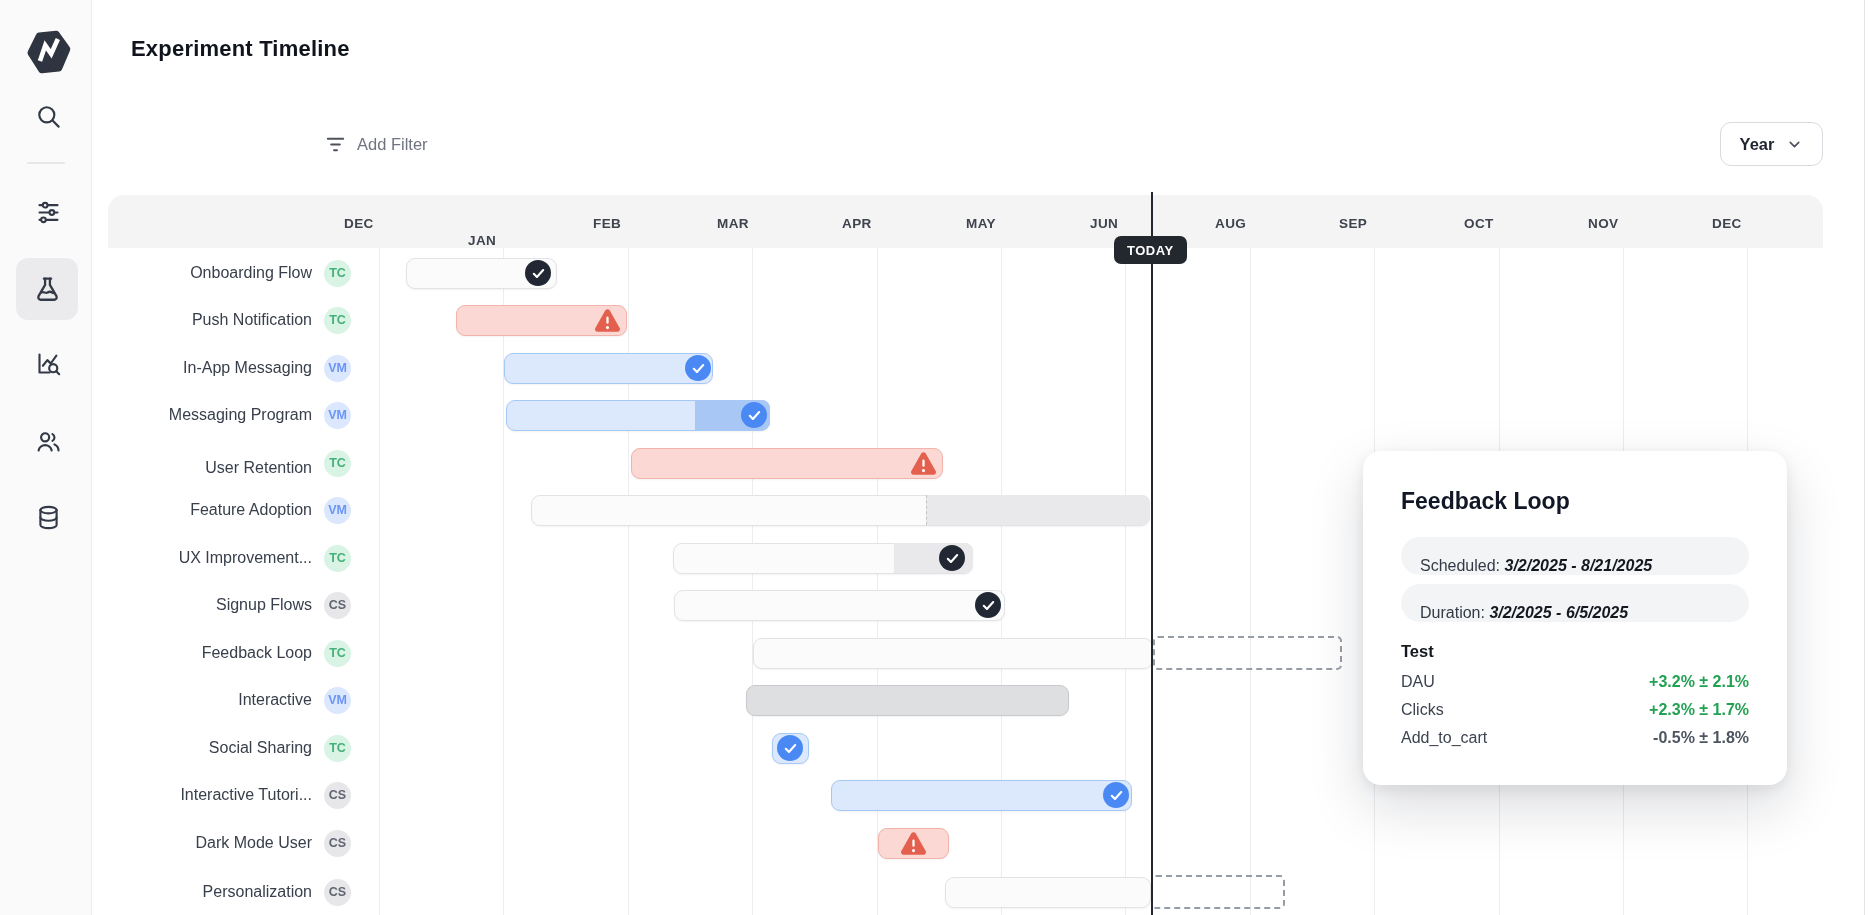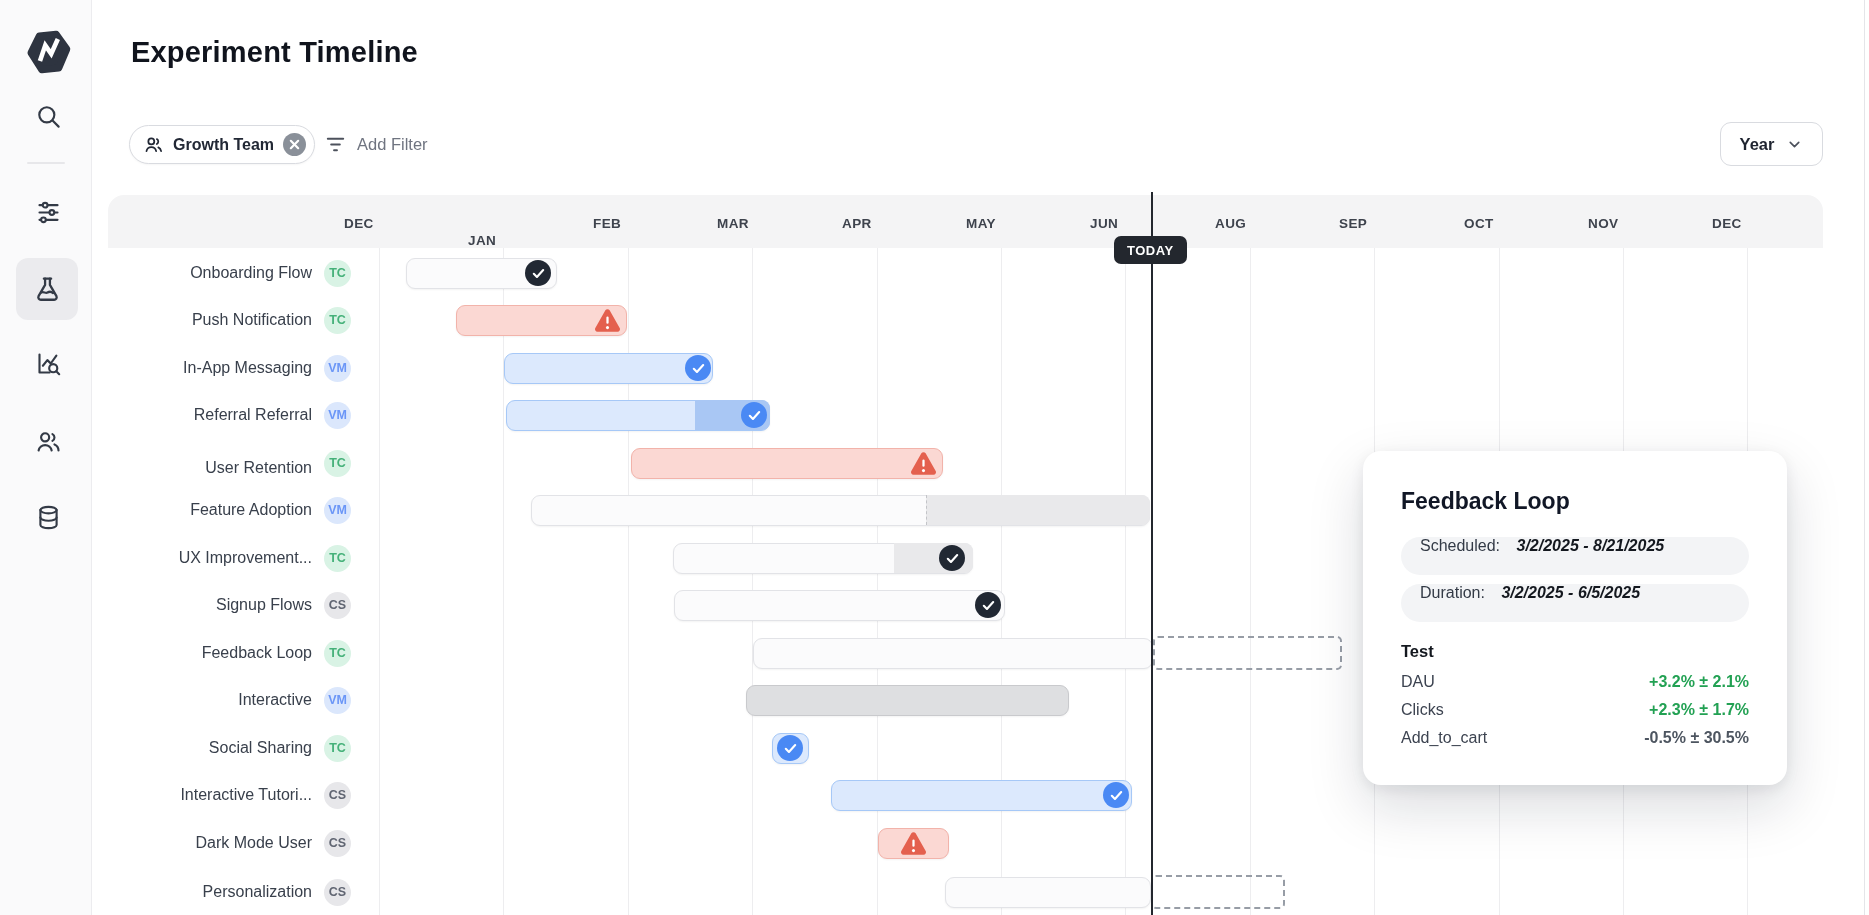--- a/index.html
+++ b/index.html
@@ -12,21 +12,21 @@
     background:#fafafb; border-right:1px solid #ececef; z-index:30; }
   .logo { position:absolute; left:26px; top:30px; width:46px; height:44px; cursor:pointer; }
   .side-icon { position:absolute; left:28px; width:40px; height:40px; display:flex;
     align-items:center; justify-content:center; border-radius:12px; cursor:pointer; }
   .side-icon.active { background:#ebebee; left:16px; width:62px; height:62px; }
   .side-divider { position:absolute; left:27px; top:162px; width:38px; height:2px;
     background:#e7e7ea; border-radius:1px; }
   .side-icon svg { stroke:#333a46; }
 
   
-  .page-title { position:absolute; left:131px; top:36px; font-size:29px; font-weight:700;
+  .page-title { position:absolute; left:131px; top:36px; font-size:22px; font-weight:700;
     color:#10141d; letter-spacing:.2px; }
   .chip { position:absolute; left:129px; top:125px; height:39px; display:flex; align-items:center;
     gap:9px; padding:0 8px 0 13px; background:#fff; border:1.5px solid #d9dbe0; border-radius:20px;
     box-shadow:0 1px 2px rgba(0,0,0,.04); cursor:pointer; }
   .chip-label { font-size:16px; font-weight:700; color:#222835; }
   .chip-close { width:23px; height:23px; border-radius:50%; background:#8a9099; display:flex;
     align-items:center; justify-content:center; cursor:pointer; }
   .add-filter { position:absolute; left:324px; top:125px; height:39px; display:flex;
     align-items:center; gap:10px; cursor:pointer; }
   .add-filter-label { font-size:16.5px; font-weight:500; color:#6f7480; }
@@ -72,22 +72,22 @@
   .today-line { position:absolute; top:192px; width:2.5px; height:723px; background:#23272e; z-index:6; }
   .today-badge { position:absolute; top:236px; height:28px; padding:0 13px; background:#23272e;
     border-radius:7px; color:#fff; font-size:13px; font-weight:700; letter-spacing:.5px;
     display:flex; align-items:center; z-index:7; }
 
   
   .tooltip { position:absolute; left:1363px; top:451px; width:424px; height:334px; background:#fff;
     border-radius:18px; box-shadow:0 22px 55px rgba(15,23,42,.15), 0 4px 14px rgba(15,23,42,.08);
     padding:37px 38px 0 38px; z-index:50; }
   .tt-title { font-size:23px; font-weight:700; color:#111726; margin-bottom:22px; }
-  .tt-pill { height:38px; background:#f3f4f6; border-radius:19px; display:flex; align-items:flex-start;
-    padding:0 19px; font-size:16px; color:#333a46; margin-bottom:9px; white-space:pre;gap:12px; }
+  .tt-pill { height:38px; background:#f3f4f6; border-radius:19px; display:flex; align-items:flex-end;
+    padding:0 19px; font-size:16px; color:#333a46; margin-bottom:9px; white-space:pre; }
   .tt-pill b { color:#14181f; font-weight:700;font-style:italic; }
   .tt-section { font-size:16.5px; font-weight:700; color:#14181f; margin:20px 0 12px 0; }
   .tt-row { display:flex; justify-content:space-between; font-size:16px; margin-bottom:10px; }
   .tt-name { color:#3c4350; }
   .tt-val { font-weight:700; }
   .tt-pos { color:#22a153; }
   .tt-neg { color:#4d5560; }
 </style>
 </head>
 <body>
@@ -147,35 +147,20 @@
       <svg width="27" height="27" viewBox="0 0 24 24" fill="none" stroke-width="1.9" stroke-linecap="round">
         <ellipse cx="12" cy="5.4" rx="7.2" ry="2.9"></ellipse>
         <path d="M4.8 5.4v13.2c0 1.6 3.2 2.9 7.2 2.9s7.2-1.3 7.2-2.9V5.4"></path>
         <path d="M4.8 12c0 1.6 3.2 2.9 7.2 2.9s7.2-1.3 7.2-2.9"></path>
       </svg>
     </div>
   </aside>
 
   <h1 class="page-title">Experiment Timeline</h1>
 
-  <div class="chip">
-    <svg width="21" height="21" viewBox="0 0 24 24" fill="none" stroke="#222835" stroke-width="2" stroke-linecap="round" stroke-linejoin="round">
-      <circle cx="9.5" cy="8.5" r="3.4"></circle>
-      <path d="M4 19.5a5.6 5.6 0 0 1 11 0"></path>
-      <path d="M15.8 5.8a3.2 3.2 0 0 1 0 5.6"></path>
-      <path d="M17.5 15.3a5.6 5.6 0 0 1 3.2 4.2"></path>
-    </svg>
-    <span class="chip-label">Growth Team</span>
-    <span class="chip-close">
-      <svg width="11" height="11" viewBox="0 0 12 12" stroke="#fff" stroke-width="2.4" stroke-linecap="round">
-        <line x1="2" y1="2" x2="10" y2="10"></line>
-          <line x1="10" y1="2" x2="2" y2="10"></line>
-      </svg>
-    </span>
-  </div>
 
   <div class="add-filter">
     <svg width="23" height="23" viewBox="0 0 24 24" stroke="#4c515c" stroke-width="2.1" stroke-linecap="round">
       <line x1="4" y1="6" x2="20" y2="6"></line>
         <line x1="7.5" y1="12" x2="16.5" y2="12"></line>
         <line x1="10.5" y1="18" x2="13.5" y2="18"></line>
     </svg>
     <span class="add-filter-label">Add Filter</span>
   </div>
 
@@ -230,21 +215,21 @@
           <circle cx="12" cy="16.6" r="1.3" fill="#fff"></circle>
         </svg></div>
       <div class="row-label" style="top: 357px;">In-App Messaging</div>
       <div class="row-badge badge-blue" style="top: 354.5px;">VM</div>
       <div class="bar bar-blue" style="left: 504px; width: 209px; top: 352.5px;"></div>
       <div class="check-badge check-blue" style="left: 685px; top: 355px;">
         <svg width="15" height="15" viewBox="0 0 24 24" fill="none" stroke="#fff" stroke-width="3.4" stroke-linecap="round" stroke-linejoin="round">
           <polyline points="4.5,12.5 9.5,17.5 19.5,6.5"></polyline>
         </svg>
       </div>
-      <div class="row-label" style="top: 404px;">Referral Referral</div>
+      <div class="row-label" style="top: 404px;">Messaging Program</div>
       <div class="row-badge badge-blue" style="top: 401.5px;">VM</div>
       <div class="bar bar-blue" style="left: 506px; width: 264px; top: 399.5px;">
         <div class="bar-seg seg-bluedark" style="width: 75px;"></div>
       </div>
       <div class="check-badge check-blue" style="left: 741px; top: 402px;">
         <svg width="15" height="15" viewBox="0 0 24 24" fill="none" stroke="#fff" stroke-width="3.4" stroke-linecap="round" stroke-linejoin="round">
           <polyline points="4.5,12.5 9.5,17.5 19.5,6.5"></polyline>
         </svg>
       </div>
       <div class="row-label" style="top: 457px;">User Retention</div>
@@ -326,17 +311,17 @@
         <div class="tt-row">
           <span class="tt-name">DAU</span>
           <span class="tt-val tt-pos">+3.2% ± 2.1%</span>
         </div>
         <div class="tt-row">
           <span class="tt-name">Clicks</span>
           <span class="tt-val tt-pos">+2.3% ± 1.7%</span>
         </div>
         <div class="tt-row">
           <span class="tt-name">Add_to_cart</span>
-          <span class="tt-val tt-neg">-0.5% ± 30.5%</span>
+          <span class="tt-val tt-neg">-0.5% ± 1.8%</span>
         </div>
       </div>
   </div>
 </div>
 
 </body></html>

